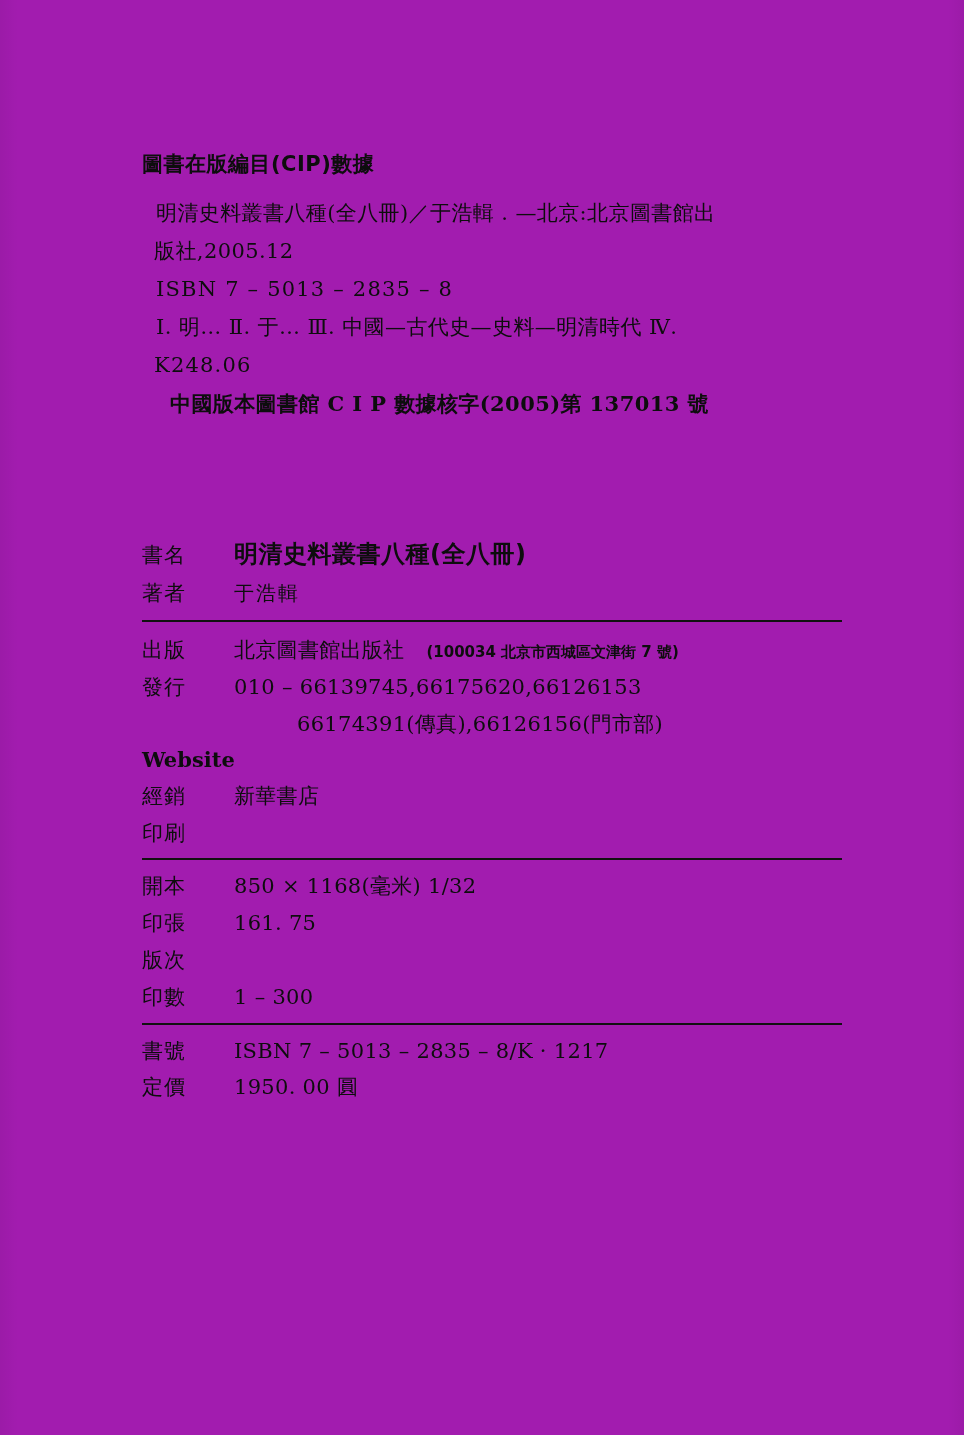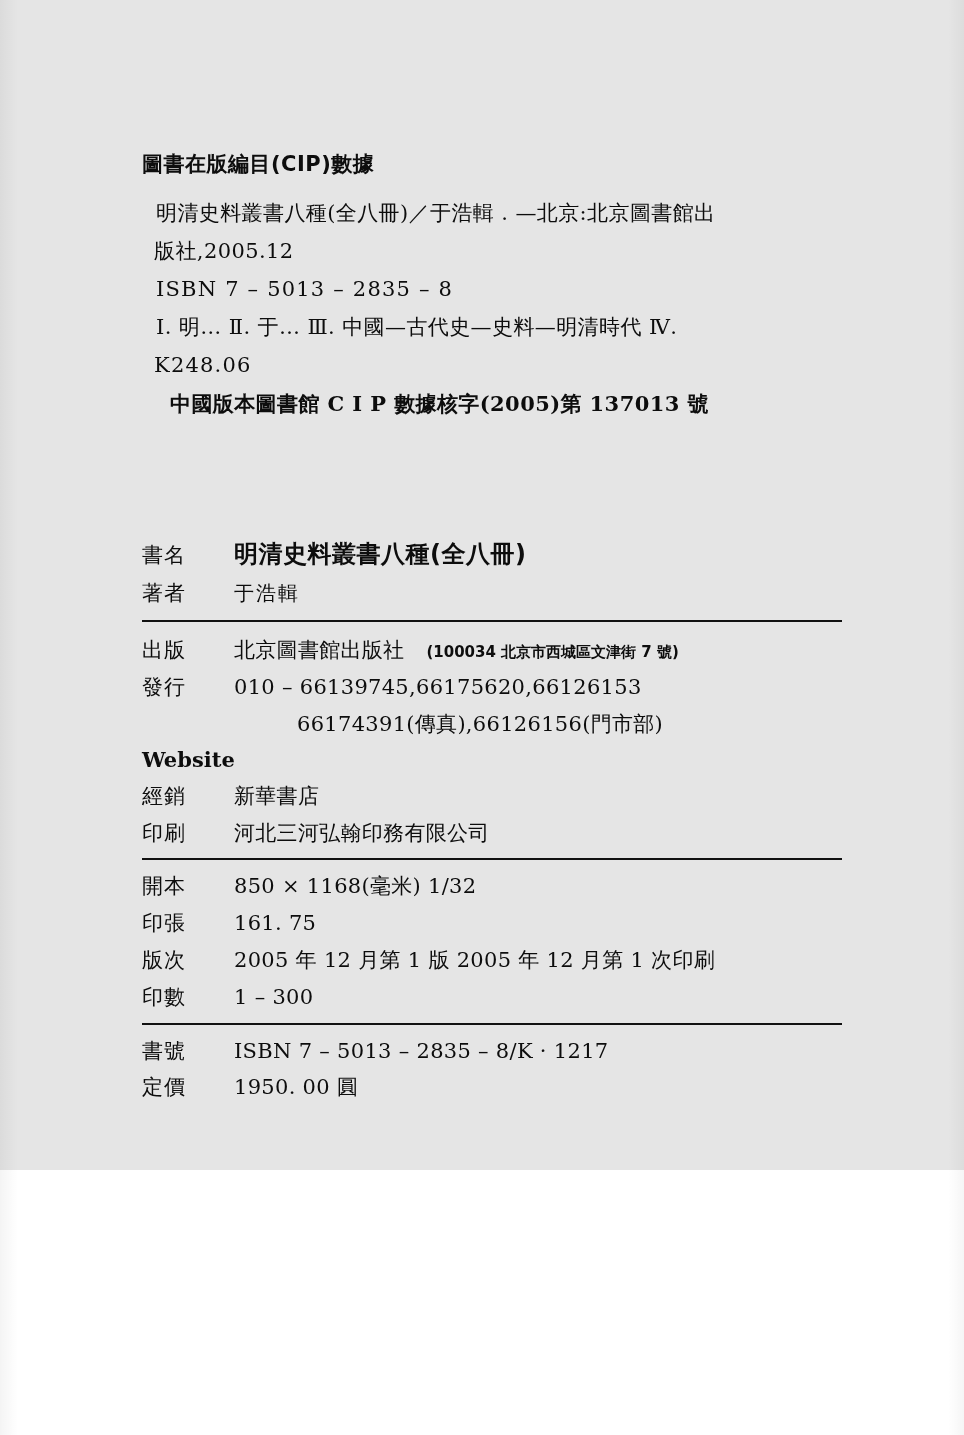--- a/index.html
+++ b/index.html
@@ -12,22 +12,22 @@
     height: 1435px;
     position: relative;
     font-family: "DejaVu Serif", "Liberation Serif", serif;
     color: #0d0d0d;
     overflow: hidden;
   }
   .page {
     position: absolute;
     left: 0; top: 0;
     width: 964px;
-    height: 1170px;
-    background: #e5e5e5;
+    height: 1435px;
+    background: #a21caf;
   }
   
   .scan-edge-l {
     position: absolute;
     left: 0; top: 0;
     width: 18px; height: 1435px;
     background: linear-gradient(to right, rgba(0,0,0,0.045), rgba(0,0,0,0));
     pointer-events: none;
   }
   .scan-edge-r {
@@ -197,38 +197,36 @@
         <div class="label wide">Website</div>
       </div>
 
       <div class="row">
         <div class="label">經銷</div>
         <div class="value">新華書店</div>
       </div>
 
       <div class="row">
         <div class="label">印刷</div>
-        <div class="value">河北三河弘翰印務有限公司</div>
       </div>
 
       <hr class="rule tight">
 
       <div class="row">
         <div class="label">開本</div>
         <div class="value">850 × 1168(毫米)    1/32</div>
       </div>
 
       <div class="row">
         <div class="label">印張</div>
         <div class="value">161. 75</div>
       </div>
 
       <div class="row">
         <div class="label">版次</div>
-        <div class="value">2005 年 12 月第 1 版    2005 年 12 月第 1 次印刷</div>
       </div>
 
       <div class="row">
         <div class="label">印數</div>
         <div class="value">1 – 300</div>
       </div>
 
       <hr class="rule tight">
 
       <div class="row">

